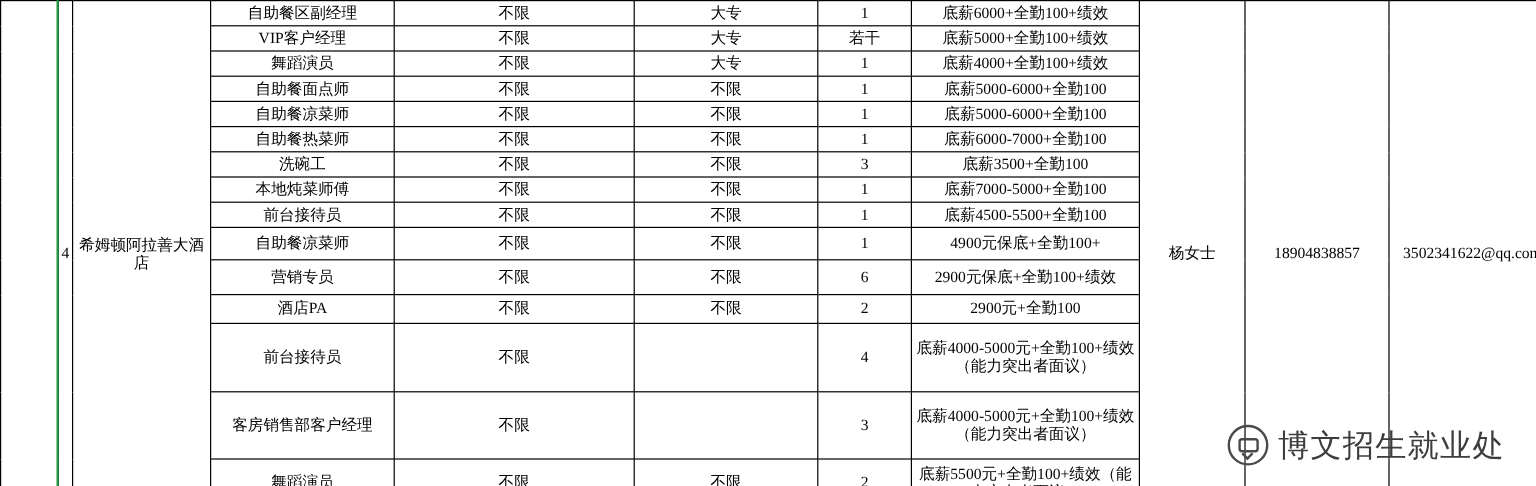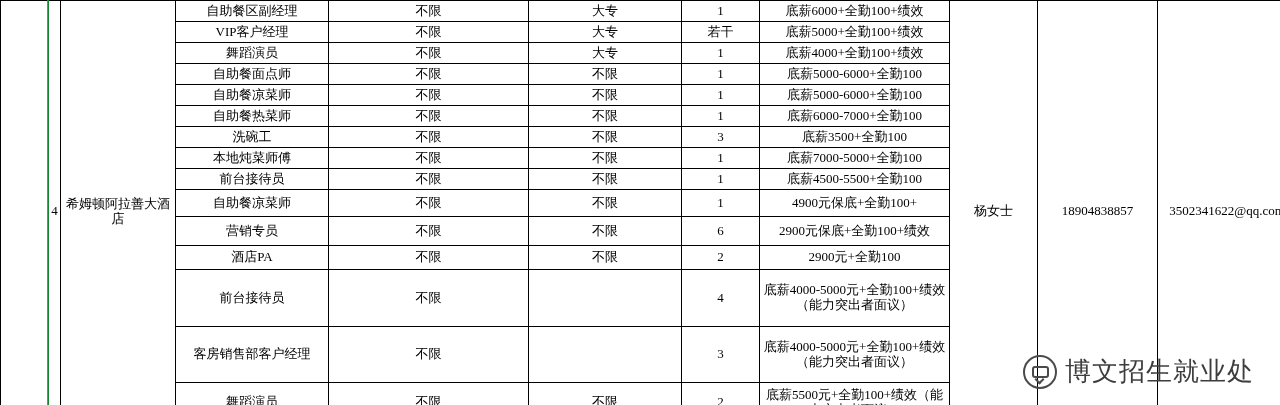--- a/index.html
+++ b/index.html
@@ -87,21 +87,21 @@
     height: 405px;
     background: #1a9c3c;
     opacity: 0.85;
   }
   
   .watermark {
     position: absolute;
     right: 26px;
     bottom: 16px;
     display: flex;
-    align-items: center;
+    align-items: flex-start;
     gap: 8px;
     color: #333333;
     pointer-events: none;
   }
   .wm-badge {
     width: 30px;
     height: 30px;
     border-radius: 50%;
     border: 2px solid #4a4a4a;
     position: relative;

